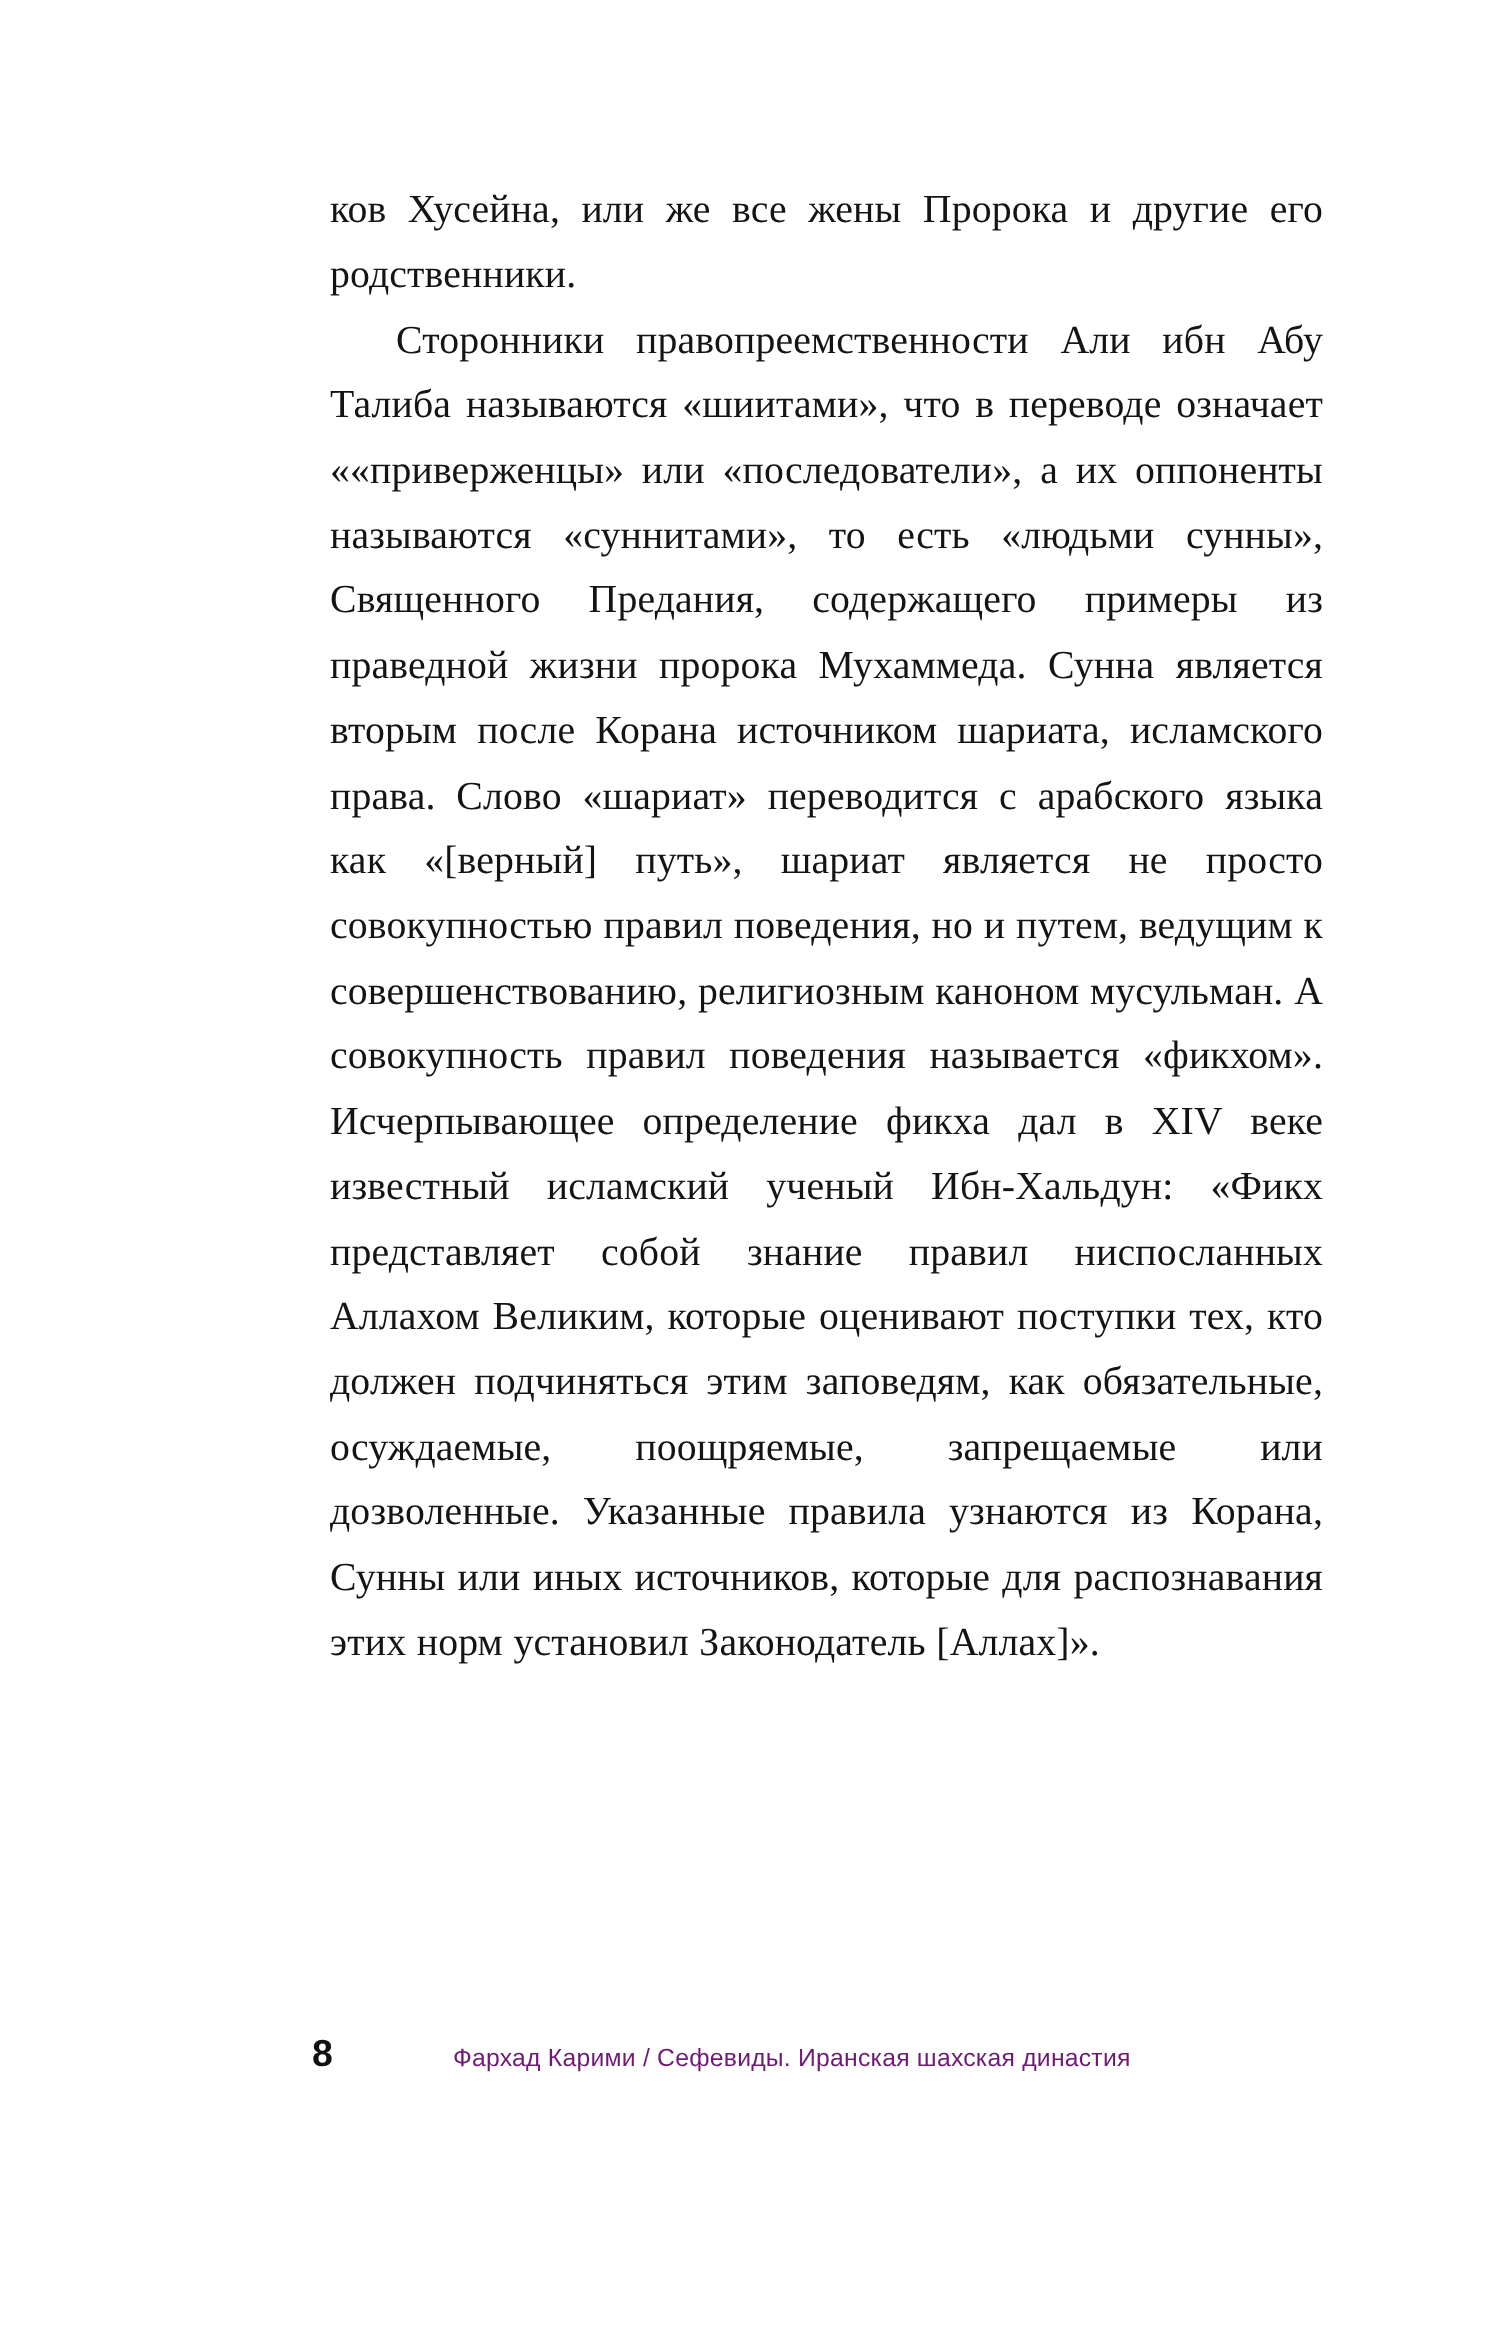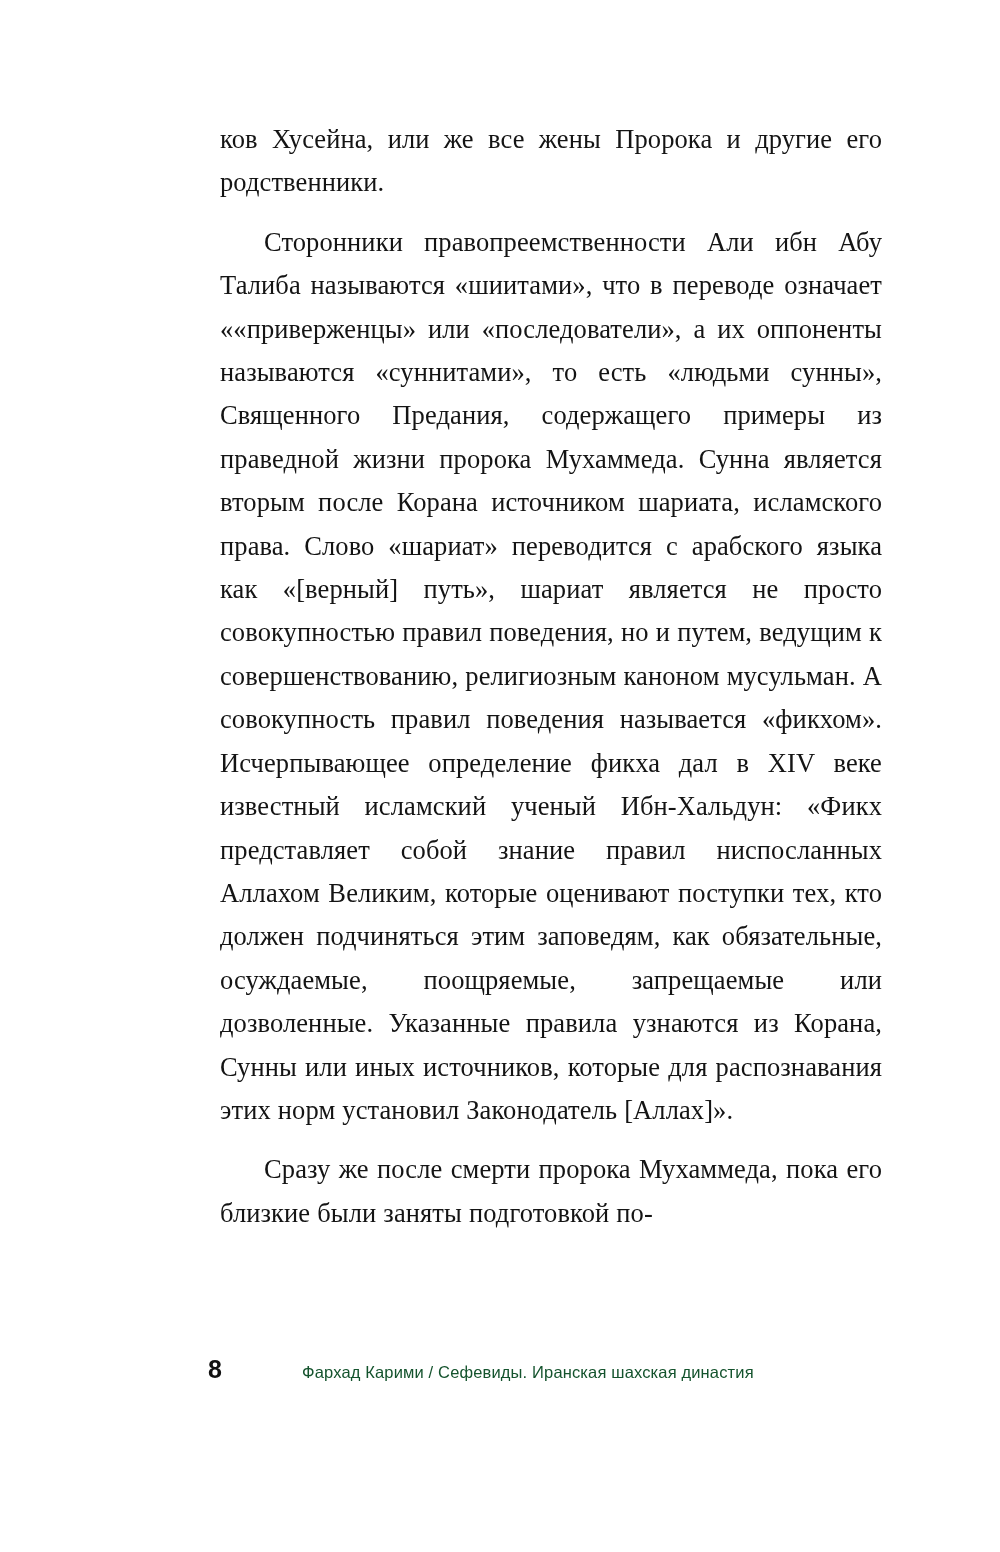--- a/index.html
+++ b/index.html
@@ -35,53 +35,52 @@
     text-align: justify;
     text-justify: inter-word;
     letter-spacing: 0.1px;
     word-spacing: 0.3px;
     color: #141414;
   }
   .para.indent {
     text-indent: 44px;
   }
   .para + .para {
-    margin-top: 16px;
+    margin-top: 0;
   }
   .footer {
     position: absolute;
     left: 208px;
     top: 1355px;
     width: 680px;
     display: flex;
     align-items: baseline;
   }
   .folio {
     font-family: "Liberation Sans", sans-serif;
     font-size: 25px;
     font-weight: 700;
     color: #111111;
     width: 94px;
   }
   .running-title {
     font-family: "Liberation Sans", sans-serif;
     font-size: 16.5px;
-    color: #14532d;
+    color: #701a75;
     letter-spacing: 0.15px;
   }
 </style>
 </head>
 <body>
 
 <div class="page">
 
   <div class="text-block">
     <p class="para">ков Хусейна, или же все жены Пророка и другие его родственники.</p>
     <p class="para indent">Сторонники правопреемственности Али ибн Абу Талиба называются «шиитами», что в переводе означает ««приверженцы» или «последователи», а их оппоненты называются «суннитами», то есть «людьми сунны», Священного Предания, содержащего примеры из праведной жизни пророка Мухаммеда. Сунна является вторым после Корана источником шариата, исламского права. Слово «шариат» переводится с арабского языка как «[верный] путь», шариат является не просто совокупностью правил поведения, но и путем, ведущим к совершенствованию, религиозным каноном мусульман. А совокупность правил поведения называется «фикхом». Исчерпывающее определение фикха дал в XIV веке известный исламский ученый Ибн-Хальдун: «Фикх представляет собой знание правил ниспосланных Аллахом Великим, которые оценивают поступки тех, кто должен подчиняться этим заповедям, как обязательные, осуждаемые, поощряемые, запрещаемые или дозволенные. Указанные правила узнаются из Корана, Сунны или иных источников, которые для распознавания этих норм установил Законодатель [Аллах]».</p>
-    <p class="para indent">Сразу же после смерти пророка Мухаммеда, пока его близкие были заняты подготовкой по-</p>
   </div>
 
   <div class="footer">
     <span class="folio">8</span>
     <span class="running-title">Фархад Карими / Сефевиды. Иранская шахская династия</span>
   </div>
 
 </div>
 
 </body></html>

